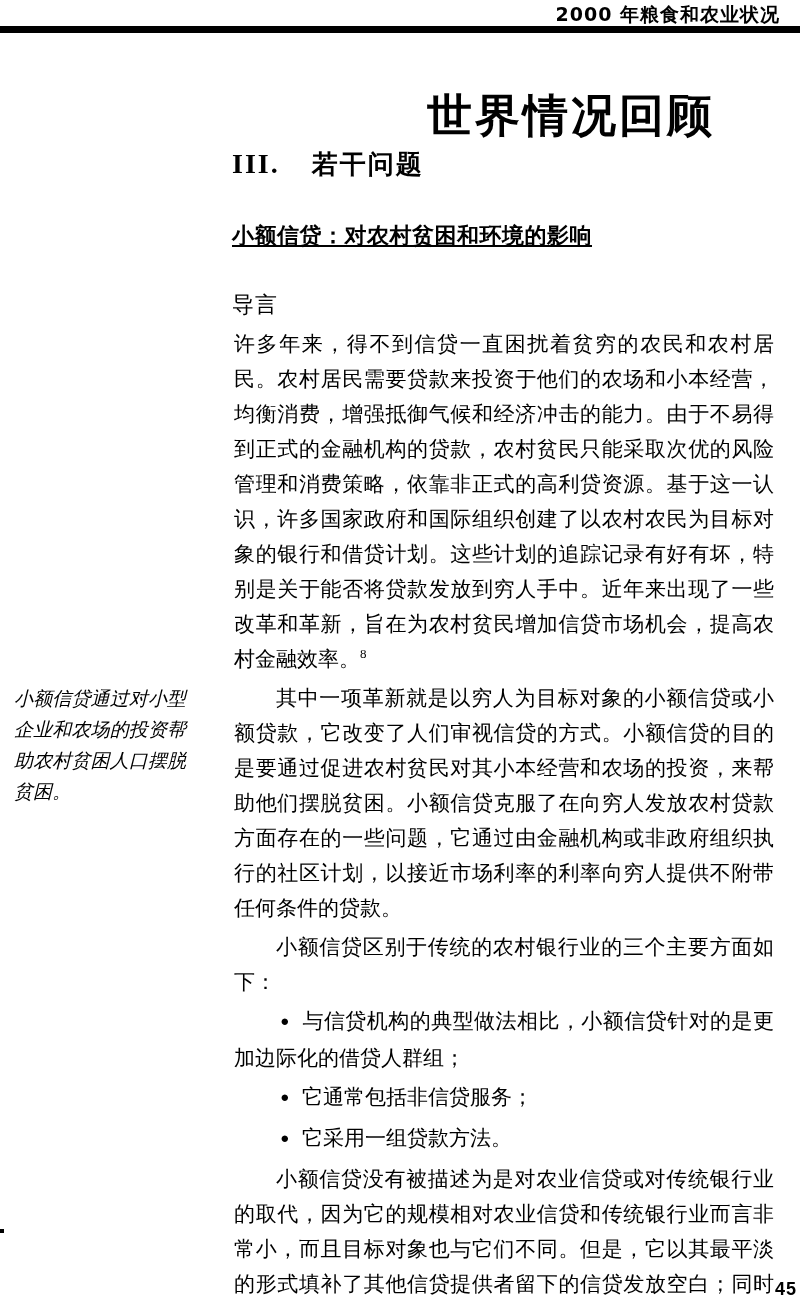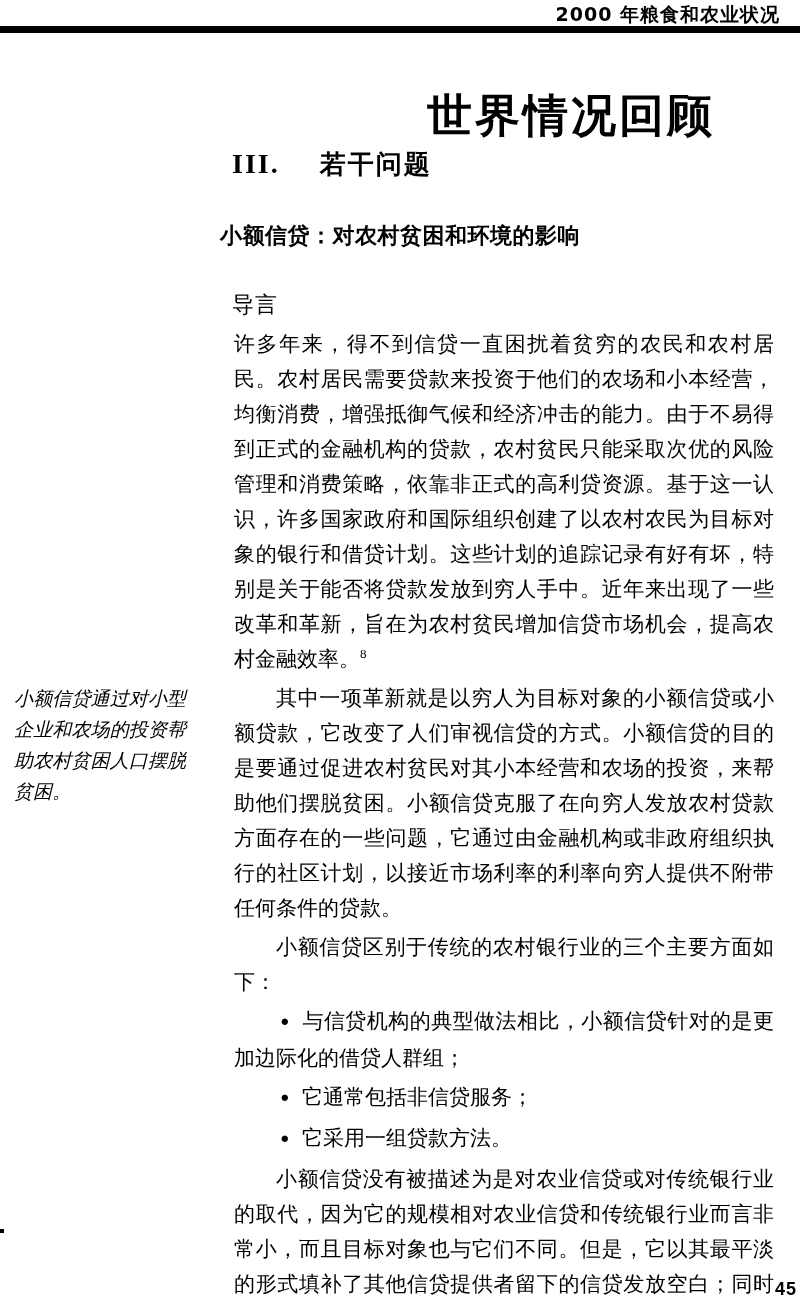--- a/index.html
+++ b/index.html
@@ -51,32 +51,33 @@
     font-weight: 700;
     font-size: 28px;
     letter-spacing: 2px;
     margin-top: 14px;
   }
   .section-title {
     font-family: "DejaVu Sans", sans-serif;
     font-weight: 900;
     font-size: 26px;
     letter-spacing: 2px;
-    margin-left: 40px;
+    margin-left: 32px;
   }
 
   
   .article-subheading {
     position: absolute;
-    top: 221px; left: 220px;
+    top: 221px; left: 232px;
     font-family: "DejaVu Sans", sans-serif;
     font-weight: 900;
     font-size: 22px;
     letter-spacing: 0.5px;
     white-space: nowrap;
+    text-decoration: underline;
   }
   .intro-heading {
     position: absolute;
     top: 290px; left: 232px;
     font-family: "DejaVu Sans", sans-serif;
     font-weight: 400;
     font-size: 22px;
     letter-spacing: 1px;
   }
 

